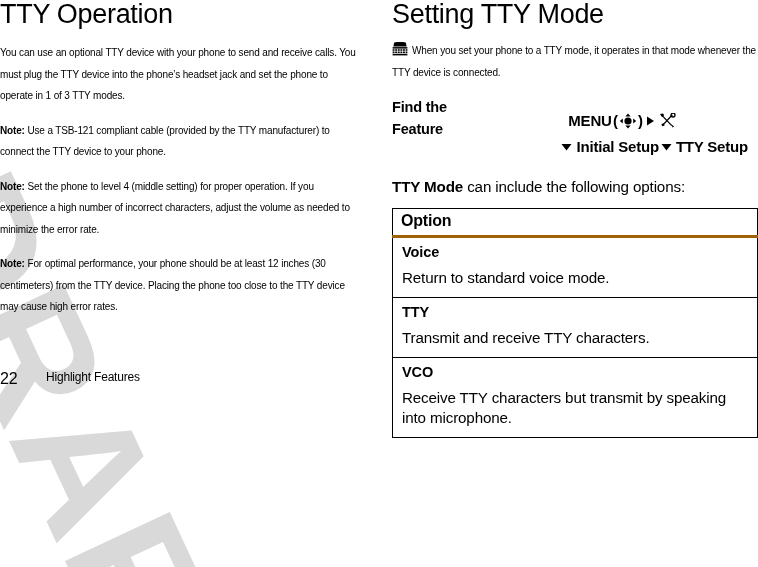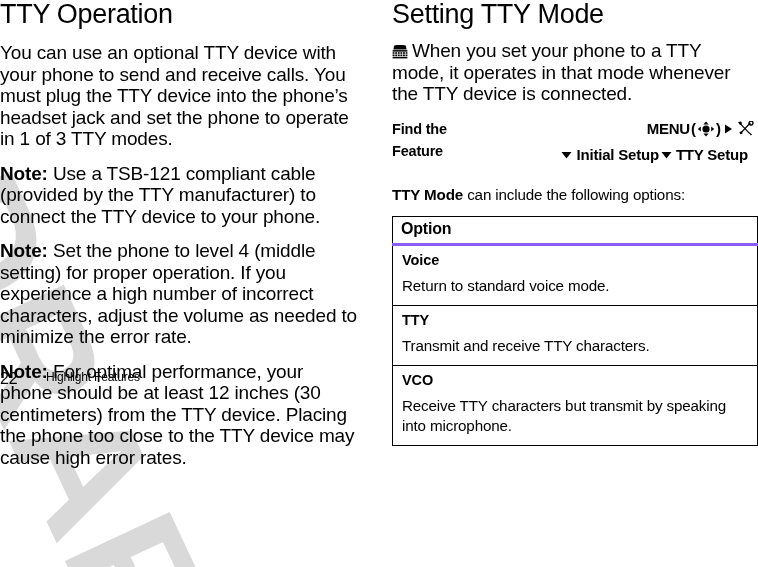--- a/index.html
+++ b/index.html
@@ -59,21 +59,21 @@
   h1.section-title {
     font-size: 27px;
     font-weight: normal;
     line-height: 1.05;
     margin: 0 0 14px 0;
     letter-spacing: -0.3px;
   }
   #col-right h1.section-title { margin-bottom: 12px; }
 
   p.body-text {
-    font-size: 19px;
+    font-size: 10px;
     line-height: 21.5px;
     margin: 1px 0 13px 0;
     letter-spacing: -0.15px;
   }
   p.body-text:last-child { margin-bottom: 0; }
 
   .note-label {
     font-weight: bold;
   }
 
@@ -103,21 +103,21 @@
   .ff-path {
     flex: 1 1 auto;
     font-size: 15px;
     font-weight: bold;
     line-height: 22px;
     letter-spacing: -0.2px;
     font-stretch: condensed;
     text-align: right;
   }
   .ff-line { display: block; white-space: nowrap; }
-  .ff-line-1 { text-align: right; padding-left: 6px; }
+  .ff-line-1 { text-align: center; padding-left: 6px; margin-top: 14px; }
   .ff-line-2 { text-align: right; padding-right: 10px; }
 
   .nav-key {
     display: inline-block;
     vertical-align: -3px;
     margin: 0 1px;
   }
   .arrow-right {
     display: inline-block;
     vertical-align: 0px;
@@ -151,21 +151,21 @@
     border-collapse: collapse;
     table-layout: fixed;
   }
   table.options-table th,
   table.options-table td {
     border: 1px solid #000000;
     text-align: left;
     padding: 0;
   }
   table.options-table th {
-    border-bottom: 3px solid #8b5cf6;
+    border-bottom: 3px solid #a16207;
     font-size: 16px;
     font-weight: bold;
     padding: 3px 8px 5px 8px;
     letter-spacing: -0.2px;
   }
   table.options-table td {
     padding: 5px 9px 9px 9px;
   }
   .opt-name {
     display: block;

